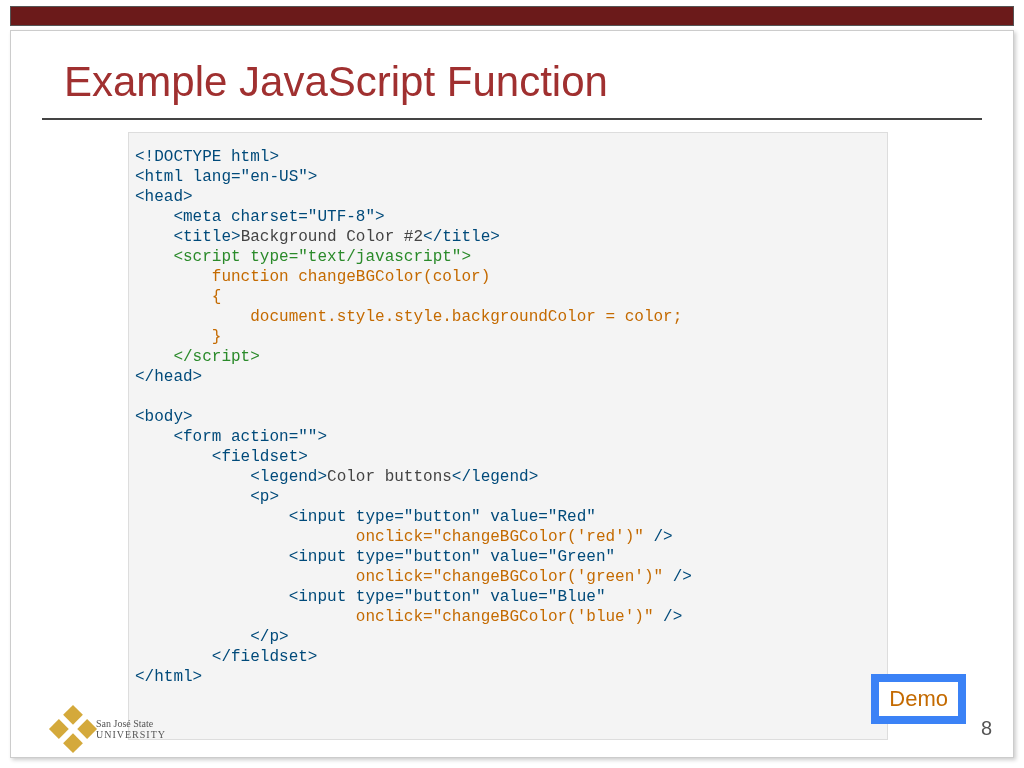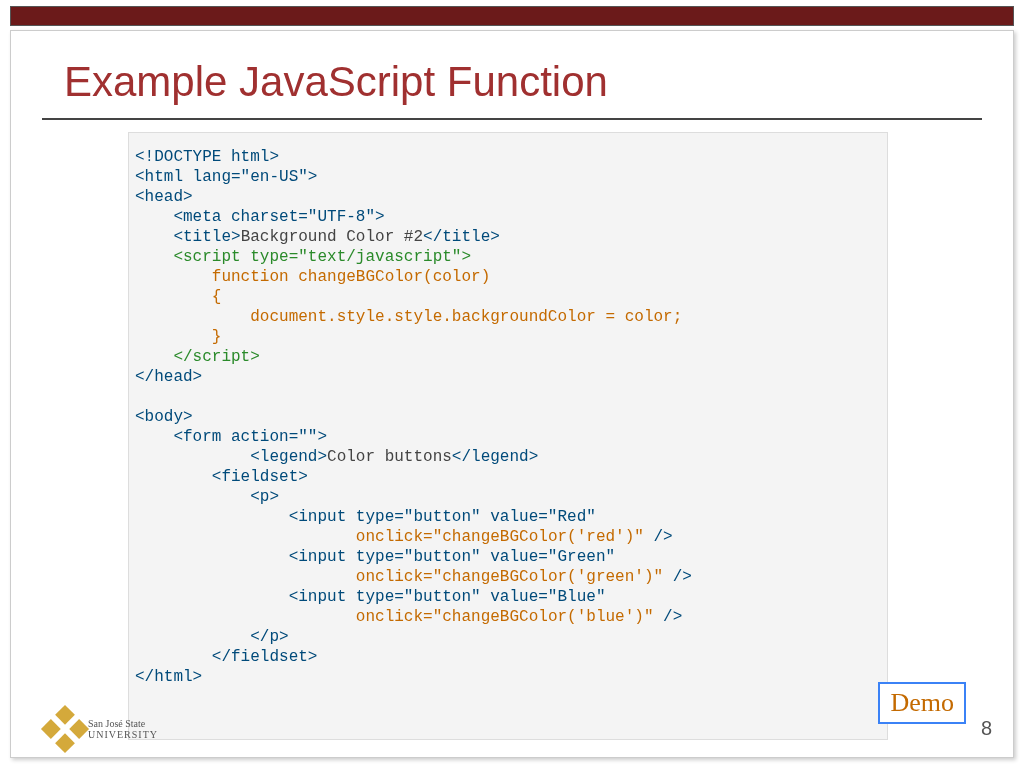--- a/index.html
+++ b/index.html
@@ -68,21 +68,21 @@
     top: 158px;
     right: 144px;
     background: #0a5db8;
     color: #fff;
     font-size: 22px;
     padding: 6px 12px;
     font-family: Arial, sans-serif;
   }
   .logo {
     position: absolute;
-    left: 48px;
+    left: 56px;
     bottom: 22px;
     display: flex;
     align-items: center;
     gap: 6px;
   }
   .logo-mark {
     width: 34px;
     height: 34px;
     position: relative;
     transform: rotate(45deg);
@@ -100,26 +100,25 @@
     font-family: Georgia, serif;
     font-size: 10px;
     color: #555;
     line-height: 1.1;
   }
   .logo-text .u { letter-spacing: 1px; }
   .demo-btn {
     position: absolute;
     right: 58px;
     bottom: 44px;
-    border: 2px solid #3b82f6;
+    border: 8px solid #3b82f6;
     color: #c46a00;
-    font-size: 26px;
+    font-size: 22px;
     padding: 4px 10px;
     background: #fff;
-    font-family: Liberation Serif, serif;
   }
   .page-num {
     position: absolute;
     right: 32px;
     bottom: 28px;
     font-size: 20px;
     color: #555;
   }
 </style>
 </head>
@@ -142,22 +141,22 @@
   <div class="line">    <span class="green">&lt;script type="text/javascript"&gt;</span></div>
   <div class="line">        <span class="orange">function changeBGColor(color)</span></div>
   <div class="line">        <span class="orange">{</span></div>
   <div class="line">            <span class="orange">document.style.style.backgroundColor = color;</span></div>
   <div class="line">        <span class="orange">}</span></div>
   <div class="line">    <span class="green">&lt;/script&gt;</span></div>
   <div class="line"><span class="tag">&lt;/head&gt;</span></div>
   <div class="line"> </div>
   <div class="line"><span class="tag">&lt;body&gt;</span></div>
   <div class="line">    <span class="tag">&lt;form action=""&gt;</span></div>
+  <div class="line">        <span class="tag">&lt;fieldset&gt;</span></div>
   <div class="line">            <span class="tag">&lt;legend&gt;</span><span>Color buttons</span><span class="tag">&lt;/legend&gt;</span></div>
-  <div class="line">        <span class="tag">&lt;fieldset&gt;</span></div>
   <div class="line">            <span class="tag">&lt;p&gt;</span></div>
   <div class="line">                <span class="tag">&lt;input type="button" value="Red"</span></div>
   <div class="line">                       <span class="orange">onclick="changeBGColor('red')"</span><span class="tag"> /&gt;</span></div>
   <div class="line">                <span class="tag">&lt;input type="button" value="Green"</span></div>
   <div class="line">                       <span class="orange">onclick="changeBGColor('green')"</span><span class="tag"> /&gt;</span></div>
   <div class="line">                <span class="tag">&lt;input type="button" value="Blue"</span></div>
   <div class="line">                       <span class="orange">onclick="changeBGColor('blue')"</span><span class="tag"> /&gt;</span></div>
   <div class="line">            <span class="tag">&lt;/p&gt;</span></div>
   <div class="line">        <span class="tag">&lt;/fieldset&gt;</span></div>
   <div class="line"><span class="tag">&lt;/html&gt;</span></div>

